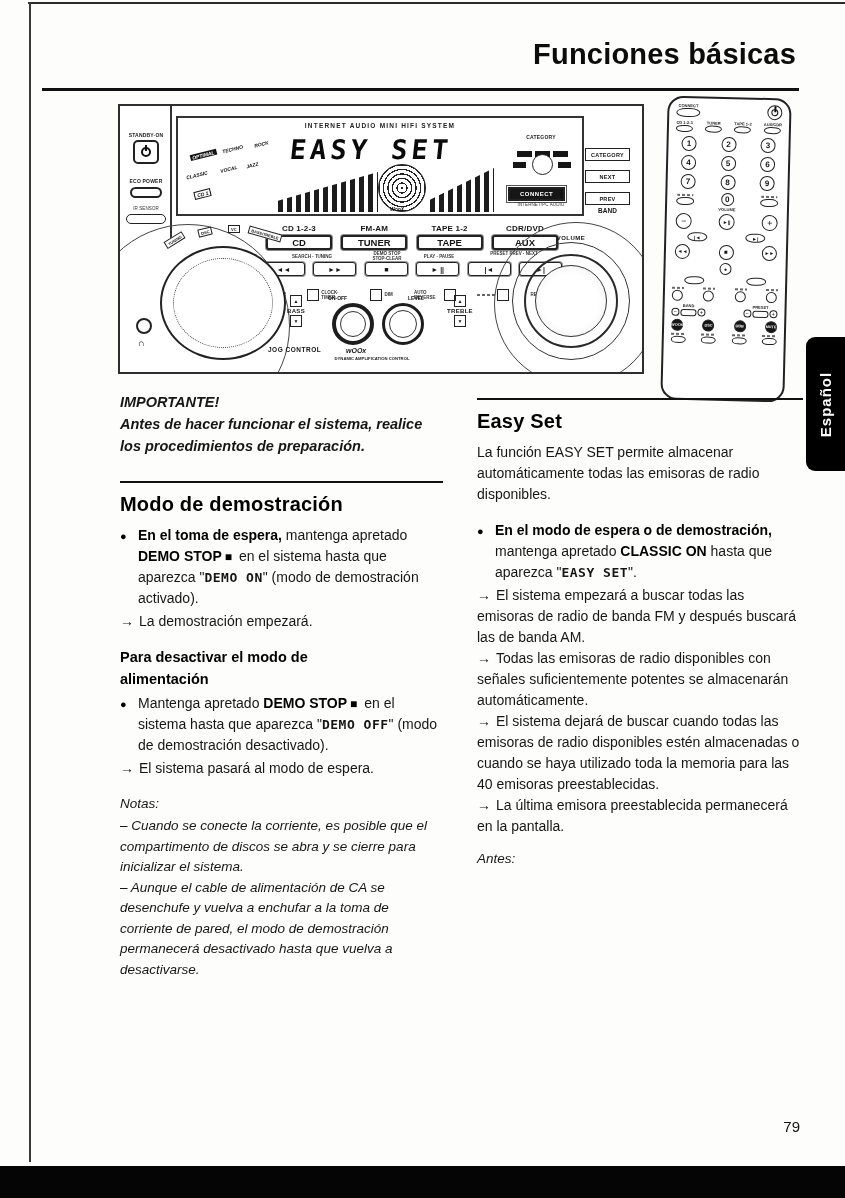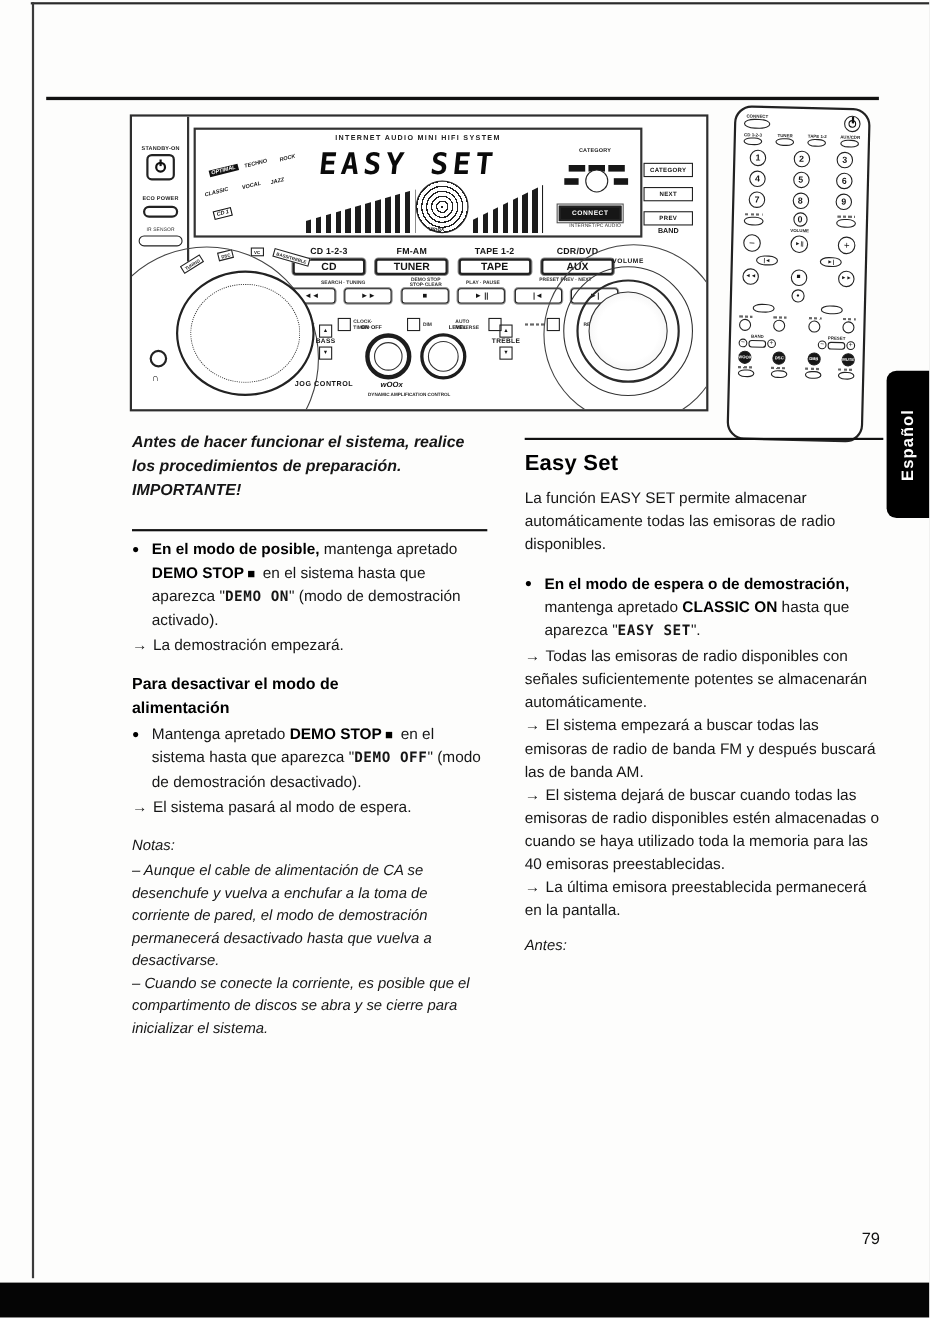--- a/index.html
+++ b/index.html
@@ -127,20 +127,21 @@
   b,strong{color:#000;}
 </style>
 </head>
 <body>
 
 <div class="sheet">
 
   <div class="scan-top"></div>
   <div class="scan-left"></div>
 
+  <div class="page-title">Funciones básicas</div>
   <div class="title-rule"></div>
 
   <div class="unit">
     <div class="u-divider"></div>
 
     <div class="u-abs t5" style="left:2px;top:26px;width:48px;text-align:center;">STANDBY-ON</div>
     <div class="pwr-key" style="left:13px;top:34px;">
       <span class="pwr-icon"></span>
     </div>
     <div class="u-abs t5" style="left:2px;top:72px;width:48px;text-align:center;">ECO POWER</div>
@@ -420,67 +421,68 @@
           <div class="oval" style="width:15px;height:7px;"></div>
         </div>
     </div>
   </div>
 
   <div class="lang-tab">
     <span>Español</span>
   </div>
 
   <div class="col col-left">
+    <p class="imp">IMPORTANTE!</p>
     <p class="imp">Antes de hacer funcionar el sistema, realice los procedimientos de preparación.</p>
-    <p class="imp">IMPORTANTE!</p>
 
     <hr class="col-rule">
+    <h2 class="sec">Modo de demostración</h2>
 
     <div class="bullet-para">
       <span class="dot">●</span>
       <p>
-        <b>En el modo de posible,</b><span> mantenga apretado </span><b>DEMO STOP</b><b class="stop-sq">■</b><span> en el sistema hasta que aparezca "</span><span class="lcd-in">DEMO ON</span><span>" (modo de demostración activado).</span>
+        <b>En el toma de espera,</b><span> mantenga apretado </span><b>DEMO STOP</b><b class="stop-sq">■</b><span> en el sistema hasta que aparezca "</span><span class="lcd-in">DEMO ON</span><span>" (modo de demostración activado).</span>
       </p>
     </div>
     <p class="result gap-after">
       <span class="arr">→</span><span>La demostración empezará.</span>
     </p>
 
     <h3 class="sub" style="width:250px;">Para desactivar el modo de alimentación</h3>
     <div class="bullet-para">
       <span class="dot">●</span>
       <p>
         <span>Mantenga apretado </span><b>DEMO STOP</b><b class="stop-sq">■</b><span> en el sistema hasta que aparezca "</span><span class="lcd-in">DEMO OFF</span><span>" (modo de demostración desactivado).</span>
       </p>
     </div>
     <p class="result gap-after">
       <span class="arr">→</span><span>El sistema pasará al modo de espera.</span>
     </p>
 
     <p class="it-title">Notas:</p>
+    <p class="it">–  Cuando se conecte la corriente, es posible que el compartimento de discos se abra y se cierre para inicializar el sistema.</p>
     <p class="it">–  Aunque el cable de alimentación de CA se desenchufe y vuelva a enchufar a la toma de corriente de pared, el modo de demostración permanecerá desactivado hasta que vuelva a desactivarse.</p>
-    <p class="it">–  Cuando se conecte la corriente, es posible que el compartimento de discos se abra y se cierre para inicializar el sistema.</p>
   </div>
 
   <div class="col col-right">
     <hr class="col-rule tight">
     <h2 class="sec">Easy Set</h2>
     <p class="body">La función EASY SET permite almacenar automáticamente todas las emisoras de radio disponibles.</p>
 
     <div class="bullet-para">
       <span class="dot">●</span>
       <p>
         <b>En el modo de espera o de demostración,</b><span> mantenga apretado </span><b>CLASSIC ON</b><span> hasta que aparezca "</span><span class="lcd-in">EASY SET</span><span>".</span>
       </p>
     </div>
     <p class="result">
+      <span class="arr">→</span><span>El sistema empezará a buscar todas las emisoras de radio de banda FM y después buscará las de banda AM.</span>
+    </p>
+    <p class="result">
       <span class="arr">→</span><span>Todas las emisoras de radio disponibles con señales suficientemente potentes se almacenarán automáticamente.</span>
-    </p>
-    <p class="result">
-      <span class="arr">→</span><span>El sistema empezará a buscar todas las emisoras de radio de banda FM y después buscará las de banda AM.</span>
     </p>
     <p class="result">
       <span class="arr">→</span><span>El sistema dejará de buscar cuando todas las emisoras de radio disponibles estén almacenadas o cuando se haya utilizado toda la memoria para las 40 emisoras preestablecidas.</span>
     </p>
     <p class="result">
       <span class="arr">→</span><span>La última emisora preestablecida permanecerá en la pantalla.</span>
     </p>
 
     <p class="it-title">Antes:</p>
   </div>

